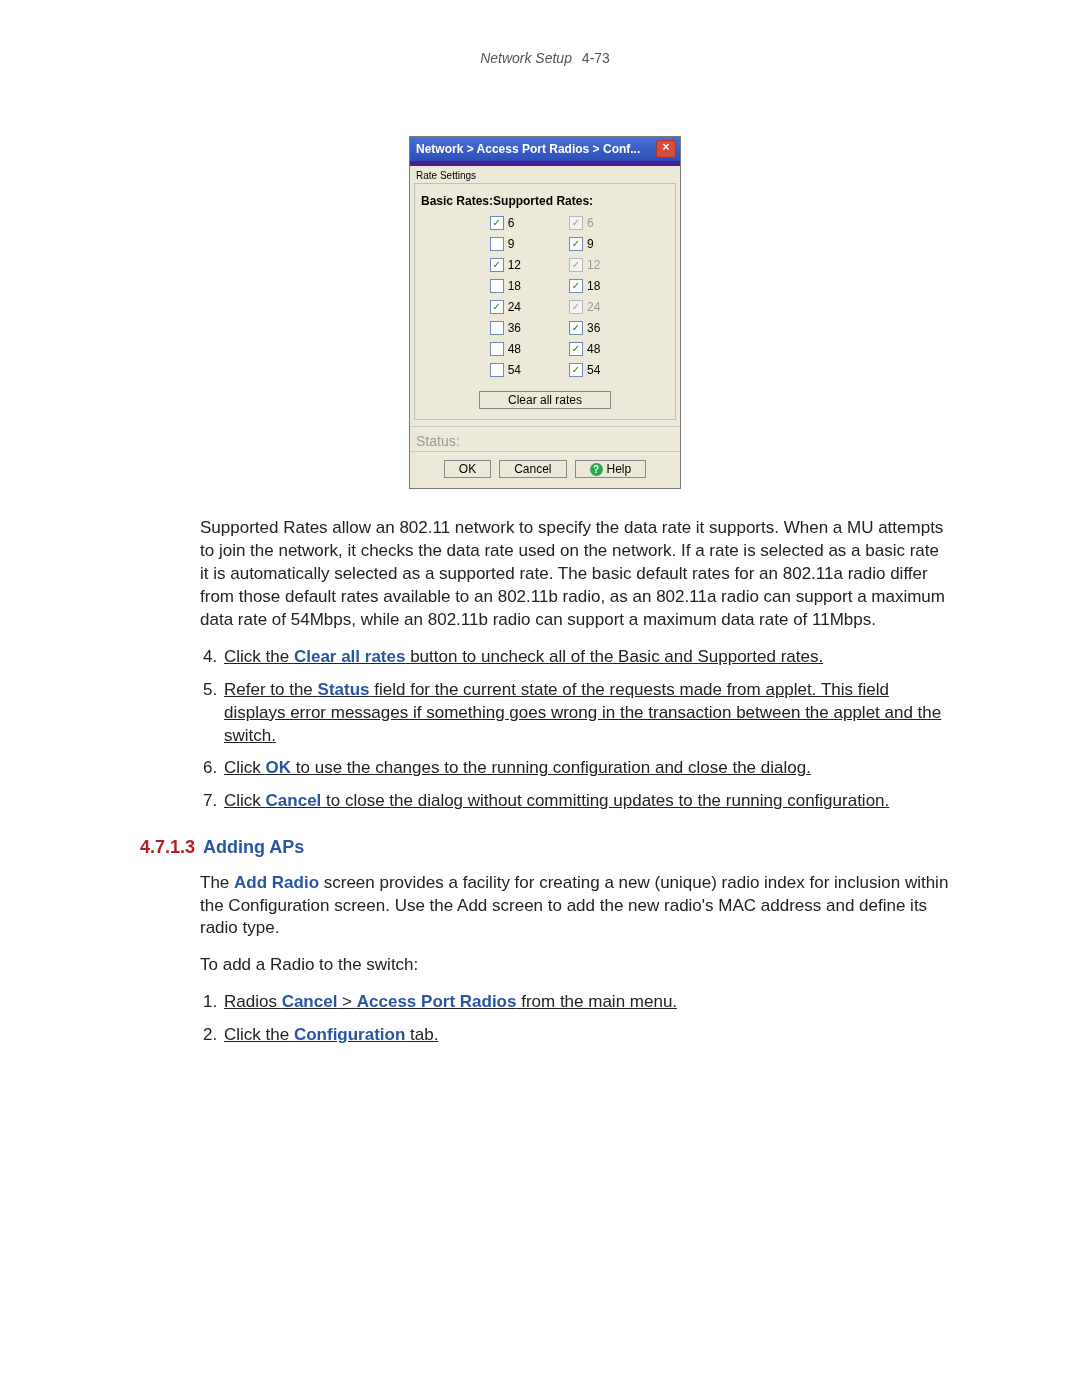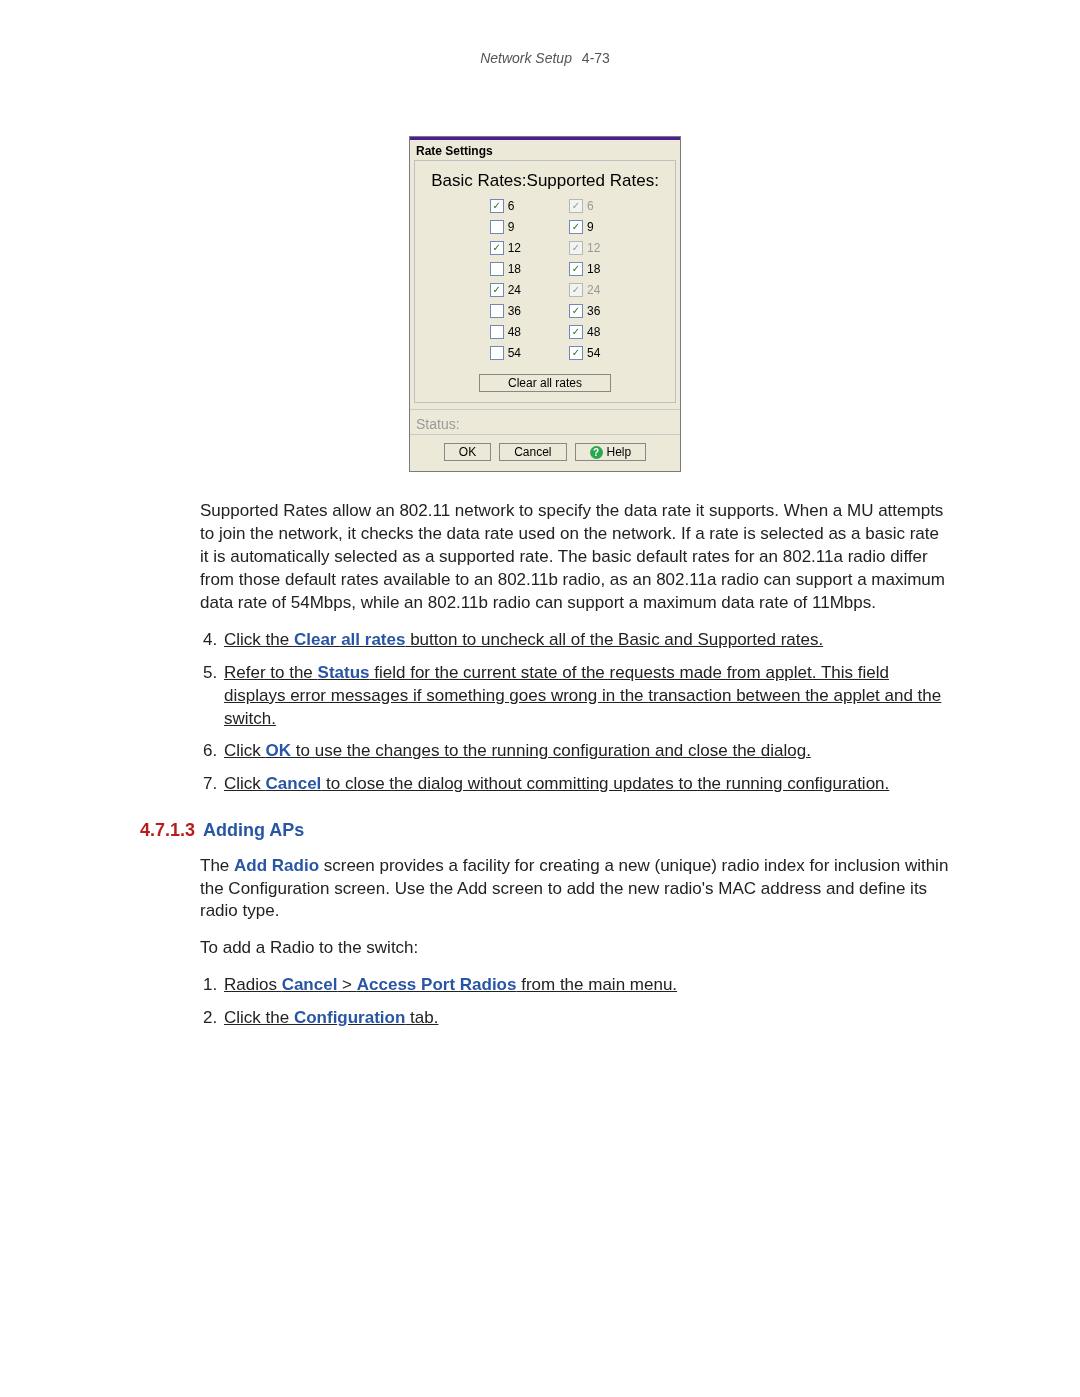--- a/index.html
+++ b/index.html
@@ -51,36 +51,37 @@
     border: 1px solid #a33;
     color: #fff;
     font-size: 12px;
     line-height: 13px;
     text-align: center;
     font-weight: bold;
     border-radius: 2px;
     cursor: pointer;
   }
   .panel-label {
-    font-weight: bold;
+    font-weight: normal;
     padding: 4px 6px 2px 6px;
-    border-top: 3px solid #4c1d95;
-    font-size: 12px;
+    border-top: 5px solid #4c1d95;
+    font-size: 10px;
   }
   .panel-body {
     background: #ece9d8;
     border: 1px solid #c0c0c0;
     margin: 0 4px 6px 4px;
     padding: 10px 6px 10px 6px;
   }
   .col-headers {
     display: flex;
-    justify-content: center;
-    font-size: 17px;
+    justify-content: flex-start;
+    font-size: 12px;
     margin-bottom: 8px;
+    font-weight: bold;
   }
   .rates-grid {
     display: flex;
     justify-content: center;
     gap: 48px;
   }
   .rate-col {
     display: flex;
     flex-direction: column;
     gap: 7px;
@@ -199,20 +200,24 @@
 </head>
 <body>
 
 <div class="page">
   <div class="header-line">
     <span>Network Setup</span>
     <span class="pg">4-73</span>
   </div>
 
   <div class="dialog-wrap">
+    <div class="titlebar">
+      <span>Network &gt; Access Port Radios &gt; Conf...</span>
+      <span class="close-btn">×</span>
+    </div>
     <div class="panel-label">Rate Settings</div>
     <div class="panel-body">
       <div class="col-headers">
         <span>Basic Rates:</span>
         <span>Supported Rates:</span>
       </div>
       <div class="rates-grid">
         <div class="rate-col" id="basic-col">
             <div class="rate-row">
               <span class="cb">

